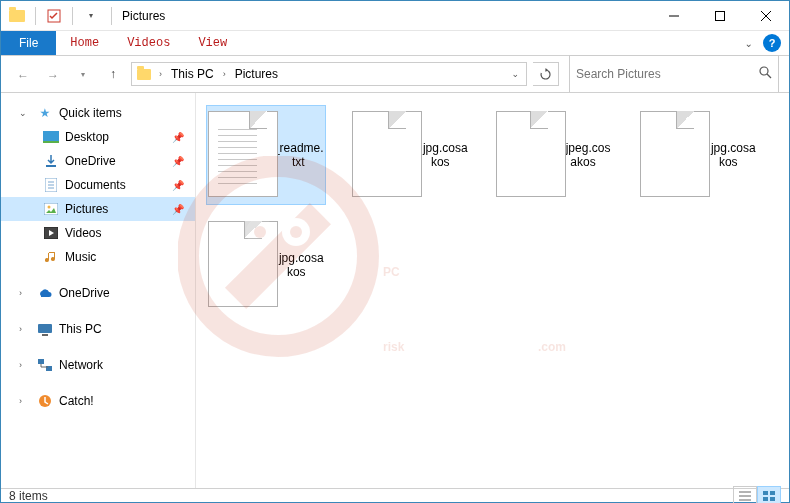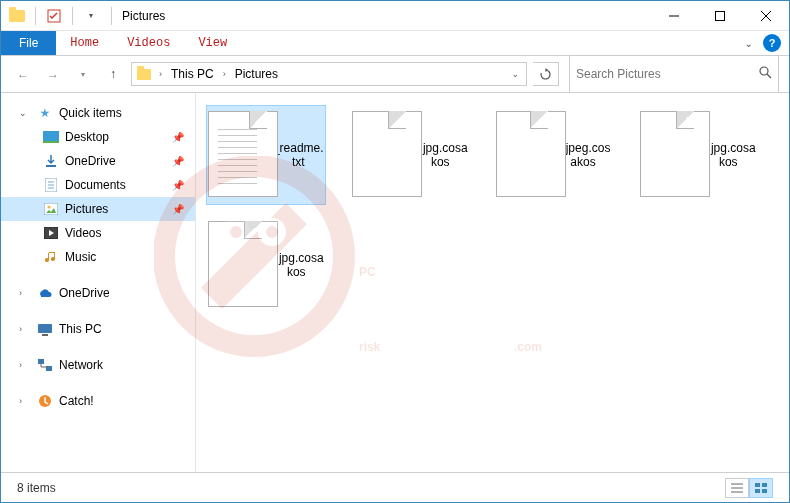--- a/index.html
+++ b/index.html
@@ -1,19 +1,19 @@
 <!DOCTYPE html>
 <html><head>
 <meta charset="utf-8">
 <style>
 * { margin: 0; padding: 0; box-sizing: border-box; font-family: "Segoe UI", Tahoma, sans-serif; font-size: 12px; }
 body { width: 790px; height: 503px; overflow: hidden; background: #fff; }
 
 .window { width: 790px; height: 503px; border: 1px solid #3a87b9; display: flex; flex-direction: column; background: #fff; position: relative; }
-.watermark { position: absolute; top: 150px; left: 153px; width: 550px; height: 250px; pointer-events: none; z-index: 50; display: flex; align-items: center; justify-content: flex-start; }
+.watermark { position: absolute; top: 150px; left: 147px; width: 550px; height: 250px; pointer-events: none; z-index: 50; display: flex; align-items: center; justify-content: flex-end; }
 .watermark svg { opacity: 0.13; }
 
 
 .titlebar { height: 30px; background: #fff; display: flex; align-items: center; border-bottom: 1px solid #e6e6e6; }
 .qat { display: flex; align-items: center; gap: 6px; padding: 0 8px; height: 100%; }
 .qat-icon { width: 16px; height: 16px; display: flex; align-items: center; justify-content: center; }
 .sep-v { width: 1px; height: 18px; background: #ccc; margin: 0 4px; }
 .title-text { padding-left: 6px; color: #000; }
 .win-controls { margin-left: auto; display: flex; height: 100%; }
 .win-btn { width: 46px; display: flex; align-items: center; justify-content: center; color: #000; }
@@ -52,21 +52,21 @@
 .file-item { width: 120px; display: flex; align-items: center; gap: 6px; padding: 6px 2px; }
 .file-item.selected { background: #cce8ff; border: 1px solid #99d1ff; padding: 5px 1px; }
 .file-icon { width: 72px; height: 88px; position: relative; }
 .file-icon .sheet { width: 70px; height: 86px; background: #fff; border: 1px solid #b0b0b0; position: absolute; top: 0; left: 0; }
 .file-icon .fold { position: absolute; top: 0; right: 0; width: 18px; height: 18px; background: linear-gradient(135deg, #ddd 0%, #ddd 50%, #fff 50%); border-bottom: 1px solid #b0b0b0; border-left: 1px solid #b0b0b0; }
 .file-icon .lines { position: absolute; top: 18px; left: 10px; right: 10px; bottom: 14px; }
 .file-icon .lines div { height: 1px; background: #c8c8c8; margin-bottom: 5px; }
 .file-label { text-align: center; color: #000; font-size: 12px; word-break: break-all; line-height: 1.2; }
 
 
-.statusbar { height: 30px; border-top: 1px solid #d0d0d0; display: flex; align-items: center; padding: 0 16px; color: #333; }
+.statusbar { height: 14px; border-top: 1px solid #d0d0d0; display: flex; align-items: center; padding: 0 8px; color: #333; }
 .view-toggle { margin-left: auto; display: flex; gap: 0; }
 .view-btn { width: 24px; height: 20px; border: 1px solid #ccc; display: flex; align-items: center; justify-content: center; font-size: 10px; }
 .view-btn.active { background: #cce8ff; border-color: #99d1ff; }
 
 
 .folder-ico { width: 16px; height: 12px; background: #ffd86b; border-radius: 1px; position: relative; }
 .folder-ico::before { content: ''; position: absolute; top: -3px; left: 0; width: 7px; height: 3px; background: #ffd86b; border-radius: 1px 1px 0 0; }
 </style>
 </head>
 <body>

